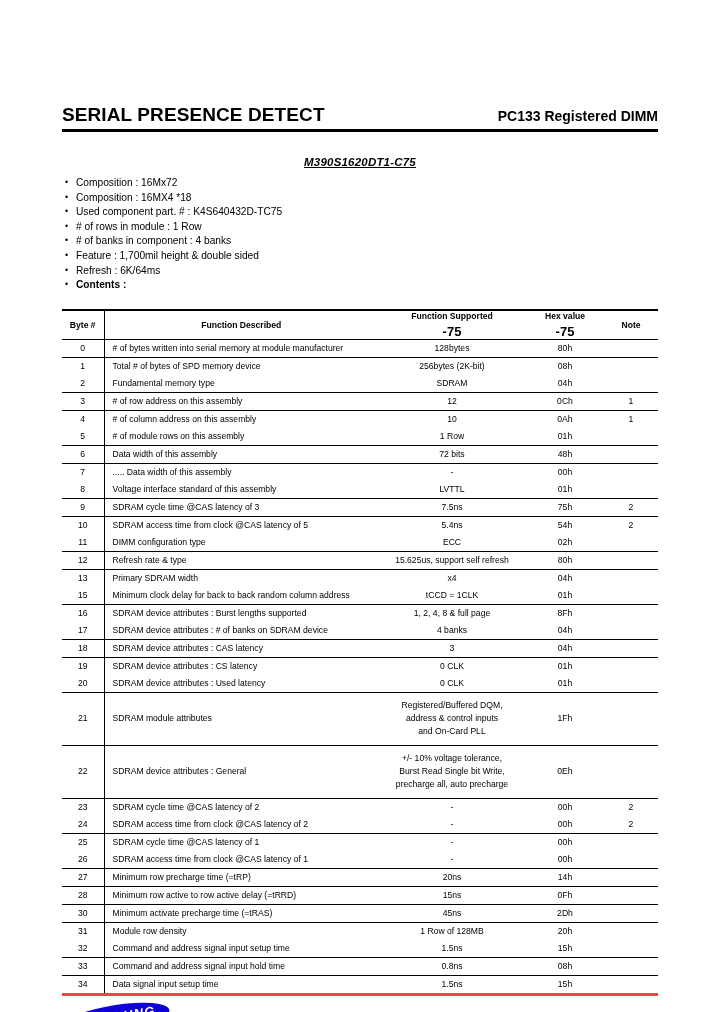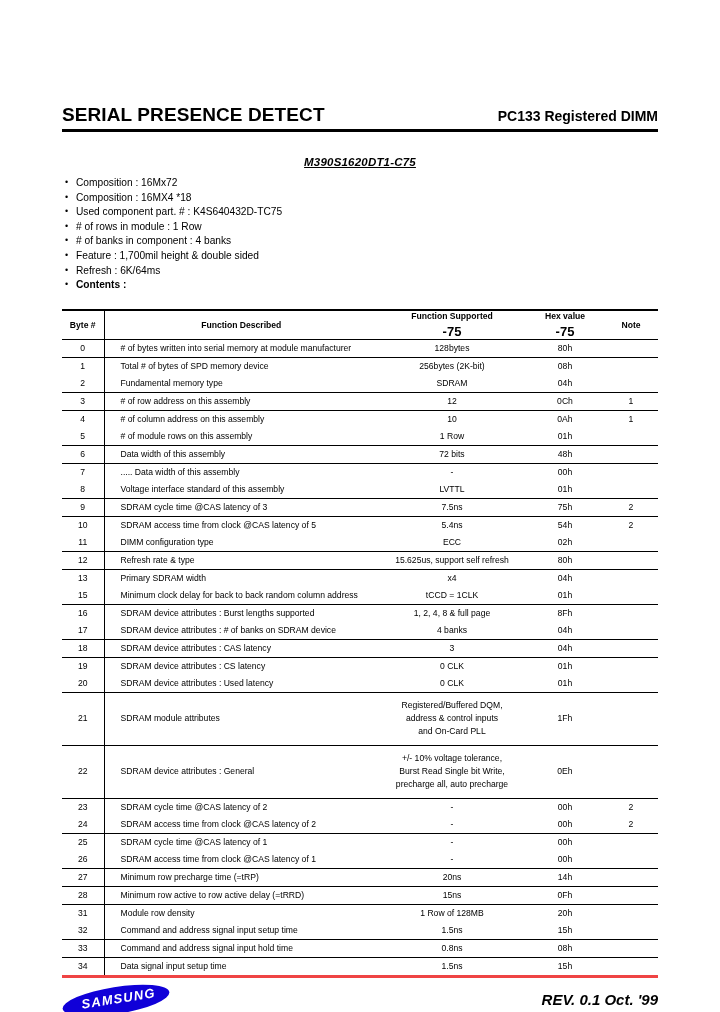--- a/index.html
+++ b/index.html
@@ -122,21 +122,21 @@
   tbody td {
     height: 17px;
     line-height: 11px;
   }
   tbody td.c1 {
     text-align: center;
     border-right: 1.4px solid #000;
   }
   tbody td.c2 {
     text-align: left;
-    padding-left: 16px;
+    padding-left: 8px;
   }
   tbody td.c3, tbody td.c4 { text-align: center; }
   tbody td.c5 { text-align: center; }
 
   tr.rule > td { border-bottom: 1.2px solid #000; }
   tr.tall > td { height: 52px; }
   td .ml { display: block; line-height: 13px; }
 
   
   .footer {
@@ -428,20 +428,27 @@
               <td class="c4">14h</td>
               <td class="c5"></td>
             </tr>
             <tr class="rule">
               <td class="c1">28</td>
               <td class="c2">Minimum row active to row active delay (=tRRD)</td>
               <td class="c3">15ns</td>
               <td class="c4">0Fh</td>
               <td class="c5"></td>
             </tr>
+            <tr class="rule">
+              <td class="c1">30</td>
+              <td class="c2">Minimum activate precharge time (=tRAS)</td>
+              <td class="c3">45ns</td>
+              <td class="c4">2Dh</td>
+              <td class="c5"></td>
+            </tr>
             <tr class="">
               <td class="c1">31</td>
               <td class="c2">Module row density</td>
               <td class="c3">1 Row of 128MB</td>
               <td class="c4">20h</td>
               <td class="c5"></td>
             </tr>
             <tr class="rule">
               <td class="c1">32</td>
               <td class="c2">Command and address signal input setup time</td>

